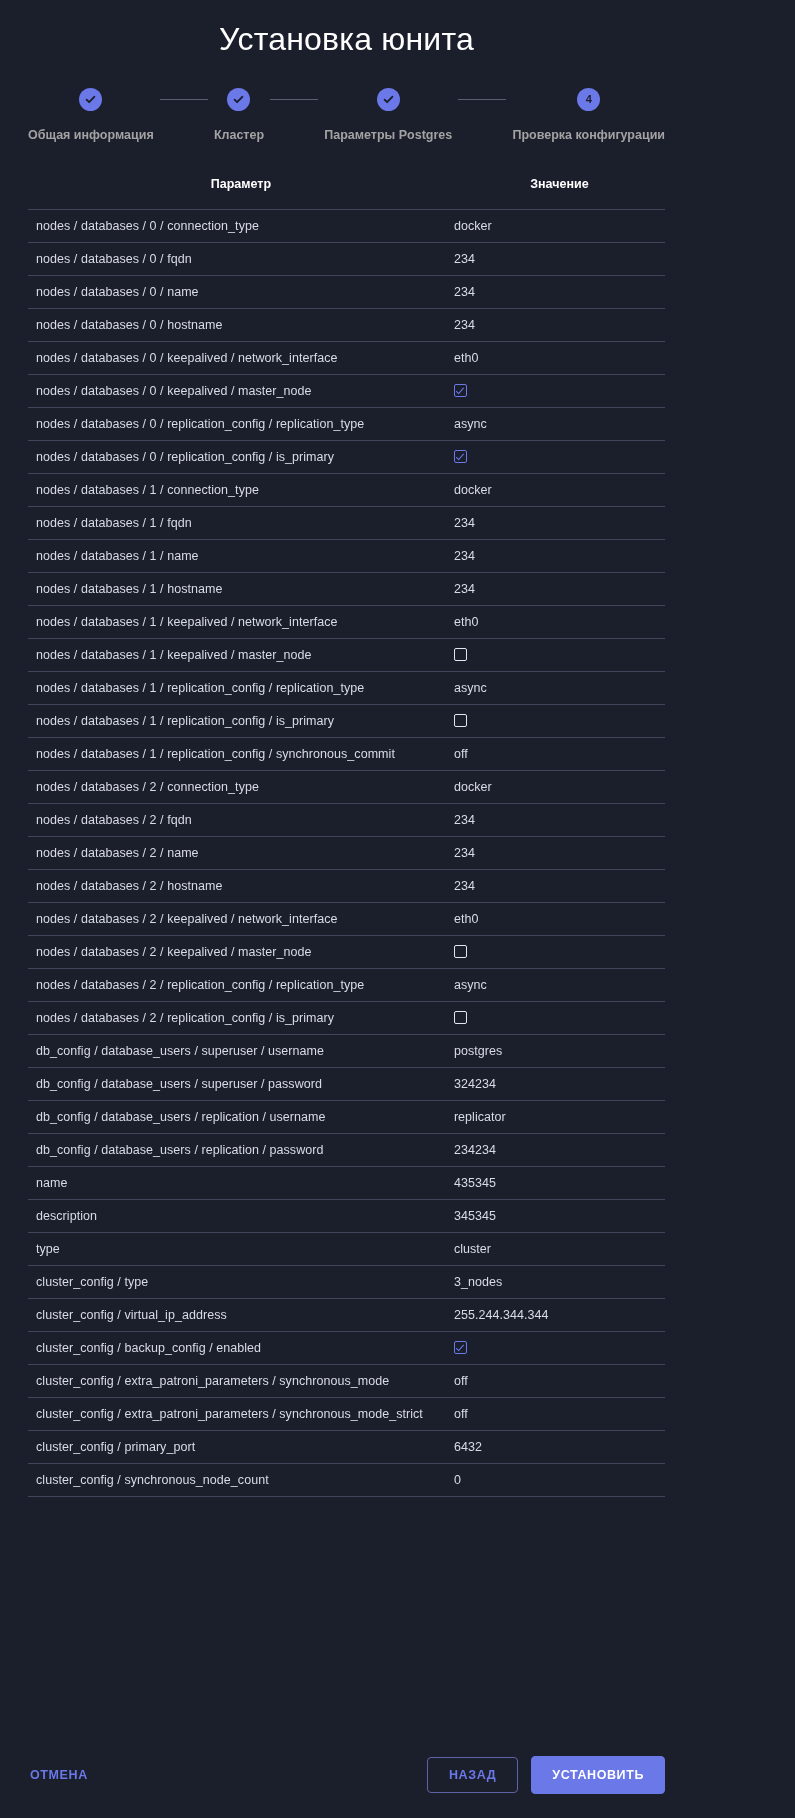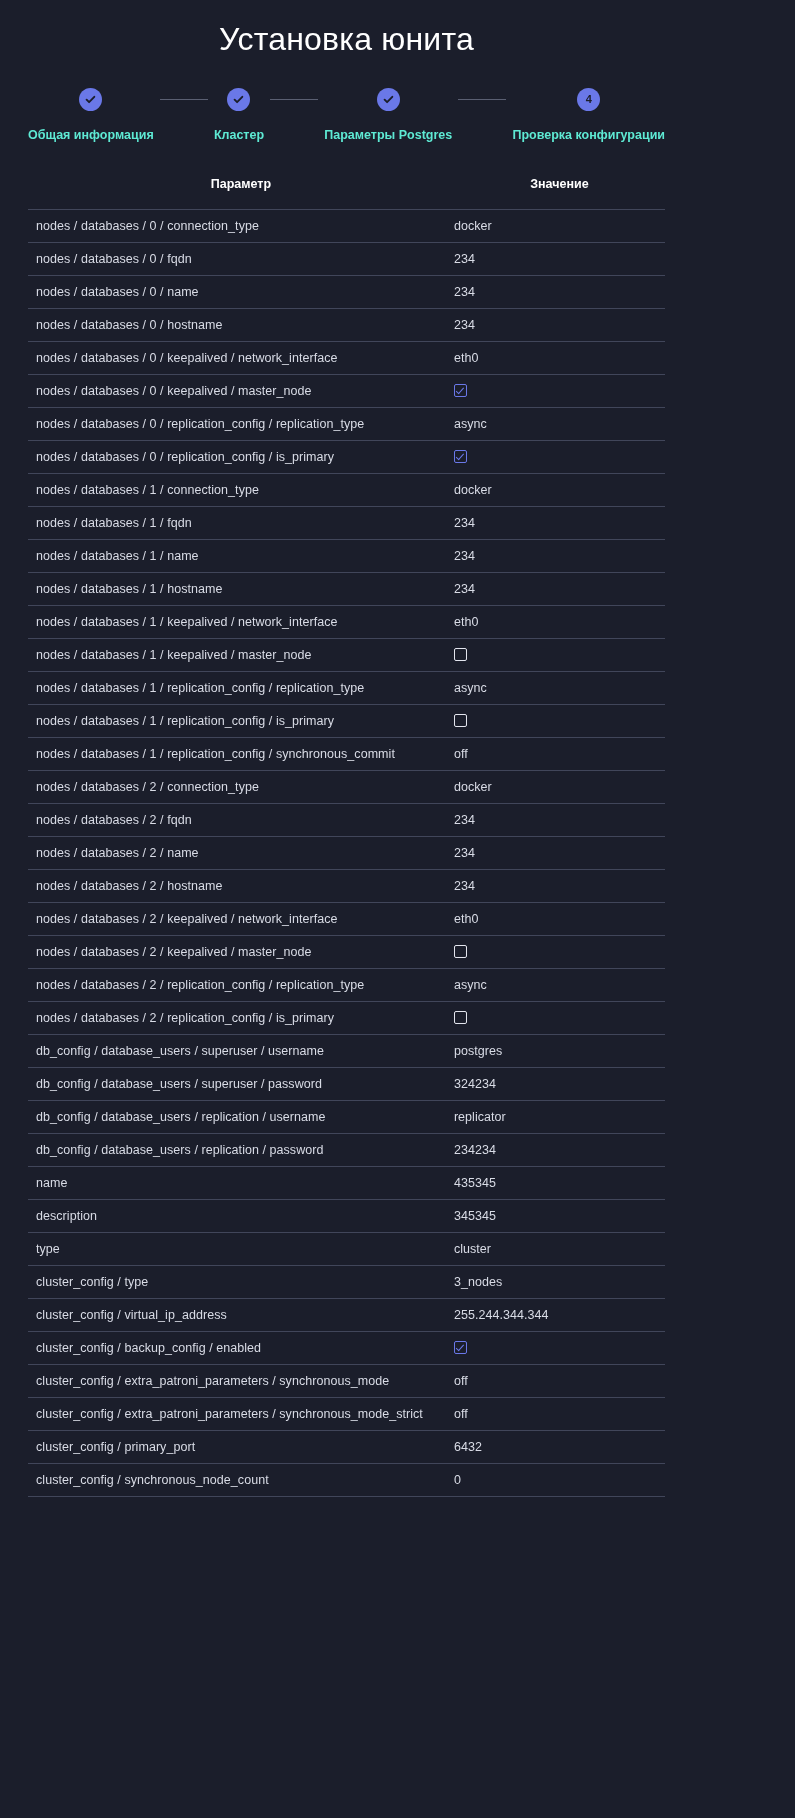--- a/index.html
+++ b/index.html
@@ -62,21 +62,21 @@
     color: #1B1E2B;
     font-size: 11px;
     font-weight: 700;
     line-height: 1;
   }
   .step-circle svg { display: block; }
   .step-label {
     margin-top: 17px;
     font-size: 12.5px;
     font-weight: 700;
-    color: #5eead4;
+    color: #a3a3a3;
     white-space: nowrap;
     line-height: 15px;
   }
   .step-line {
     flex: 1 1 auto;
     height: 1px;
     background: #5A5F72;
     margin: 11px 6px 0 6px;
     min-width: 10px;
   }
@@ -396,14 +396,21 @@
             <td>6432</td>
           </tr>
           <tr>
             <td>cluster_config / synchronous_node_count</td>
             <td>0</td>
           </tr>
         </tbody>
     </table>
   </div>
 
+  <div class="footer">
+    <button class="btn-cancel">ОТМЕНА</button>
+    <div class="footer-right">
+      <button class="btn-back">НАЗАД</button>
+      <button class="btn-install">УСТАНОВИТЬ</button>
+    </div>
+  </div>
 
 </div>
 
 </body></html>

